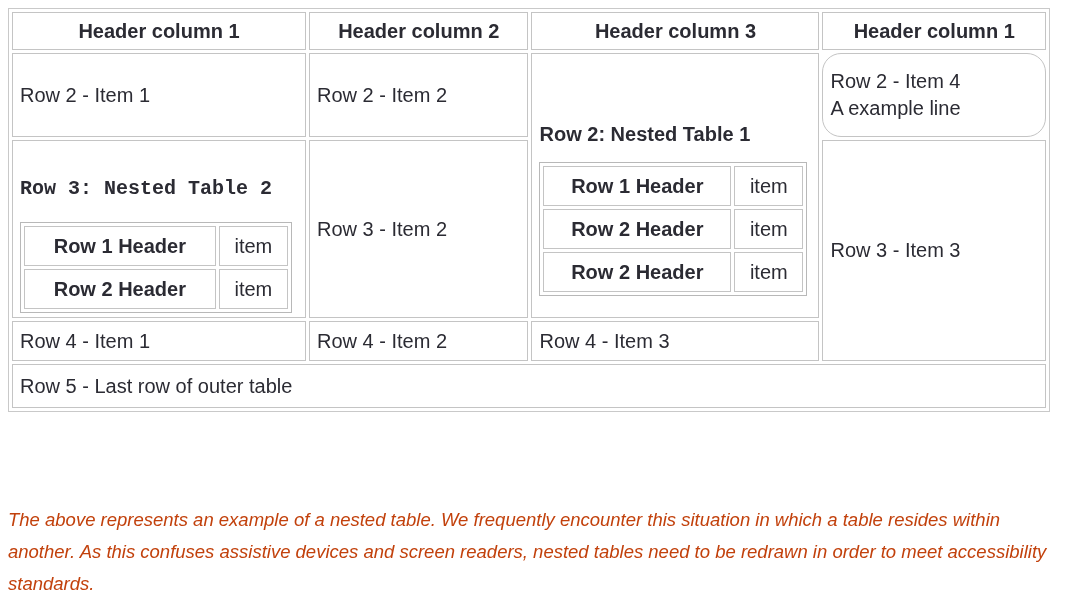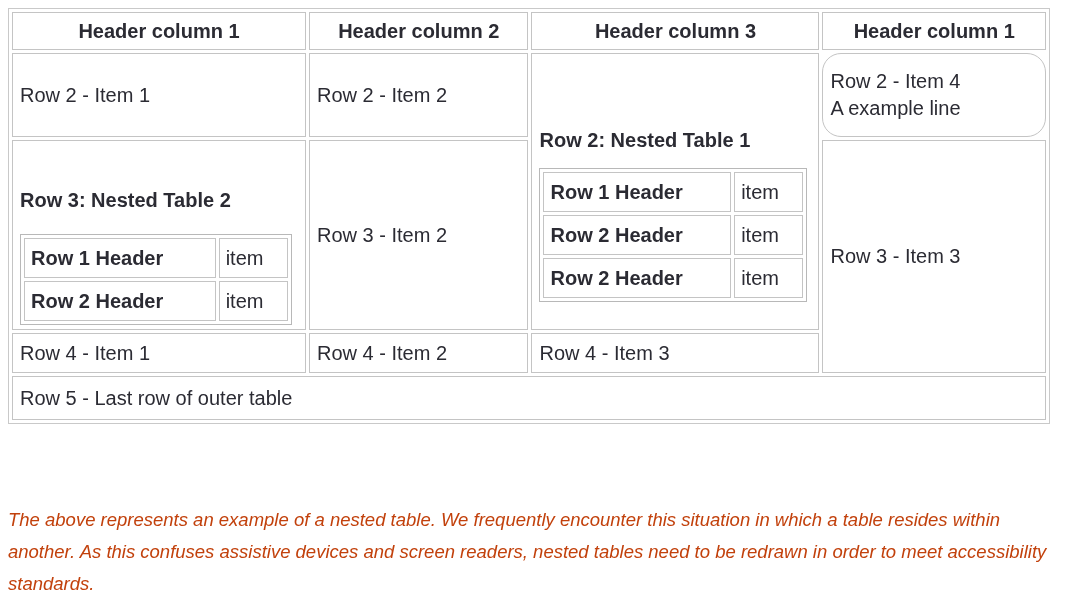--- a/index.html
+++ b/index.html
@@ -81,42 +81,43 @@
     font-size: 20px;
     display: block;
     margin: 0 0 6px 0;
     white-space: nowrap;
   }
 
   .nest-title-1 {
     margin: 46px 0 14px 0;
   }
   .nest-title-2 {
-    margin: 42px 0 20px 0;
+    margin: 30px 0 20px 0;
+    font-family: Liberation Mono, monospace;
   }
 
   
   .nested-table {
     border-collapse: separate;
     border-spacing: 3px;
     border: 1px solid #b8b8b8;
     background: #ffffff;
     table-layout: fixed;
     margin: 0;
   }
 
   .nested-table td,
   .nested-table th {
     border: 1px solid #c4c4c4;
     background: #ffffff;
     font-size: 20px;
     line-height: 1.3;
     padding: 3px 6px;
     color: #2b2b33;
-    text-align: left;
+    text-align: center;
     vertical-align: middle;
     box-sizing: border-box;
   }
 
   .nested-table th {
     font-weight: bold;
   }
 
   .nt-head { width: 184px; }
   .nt-item { width: 68px; }

